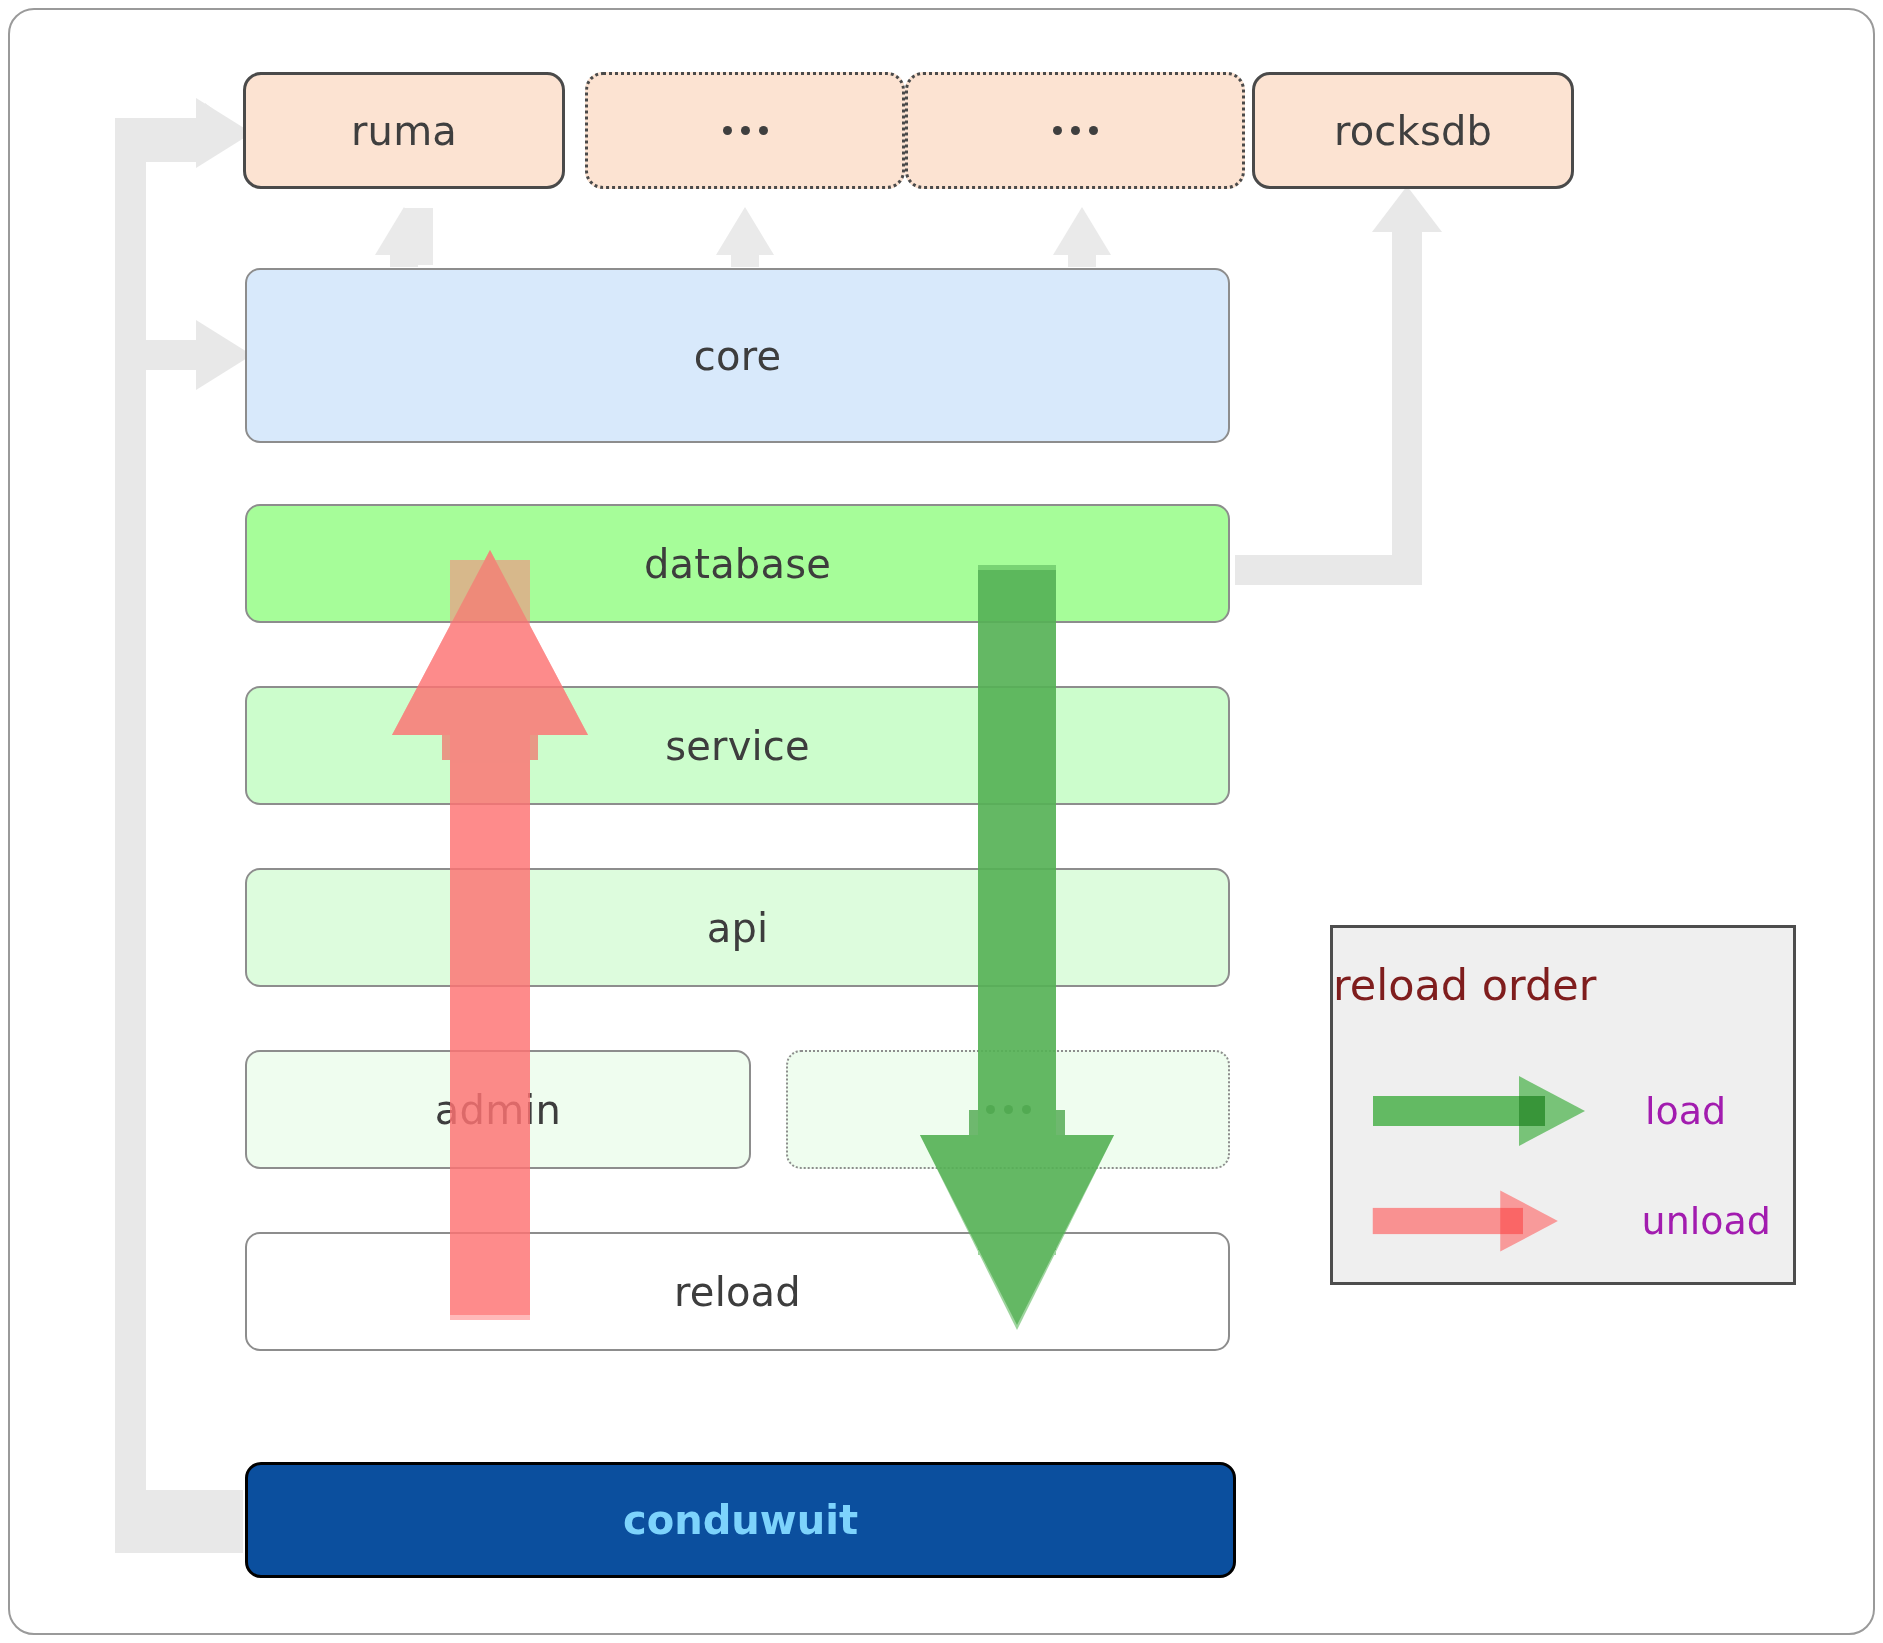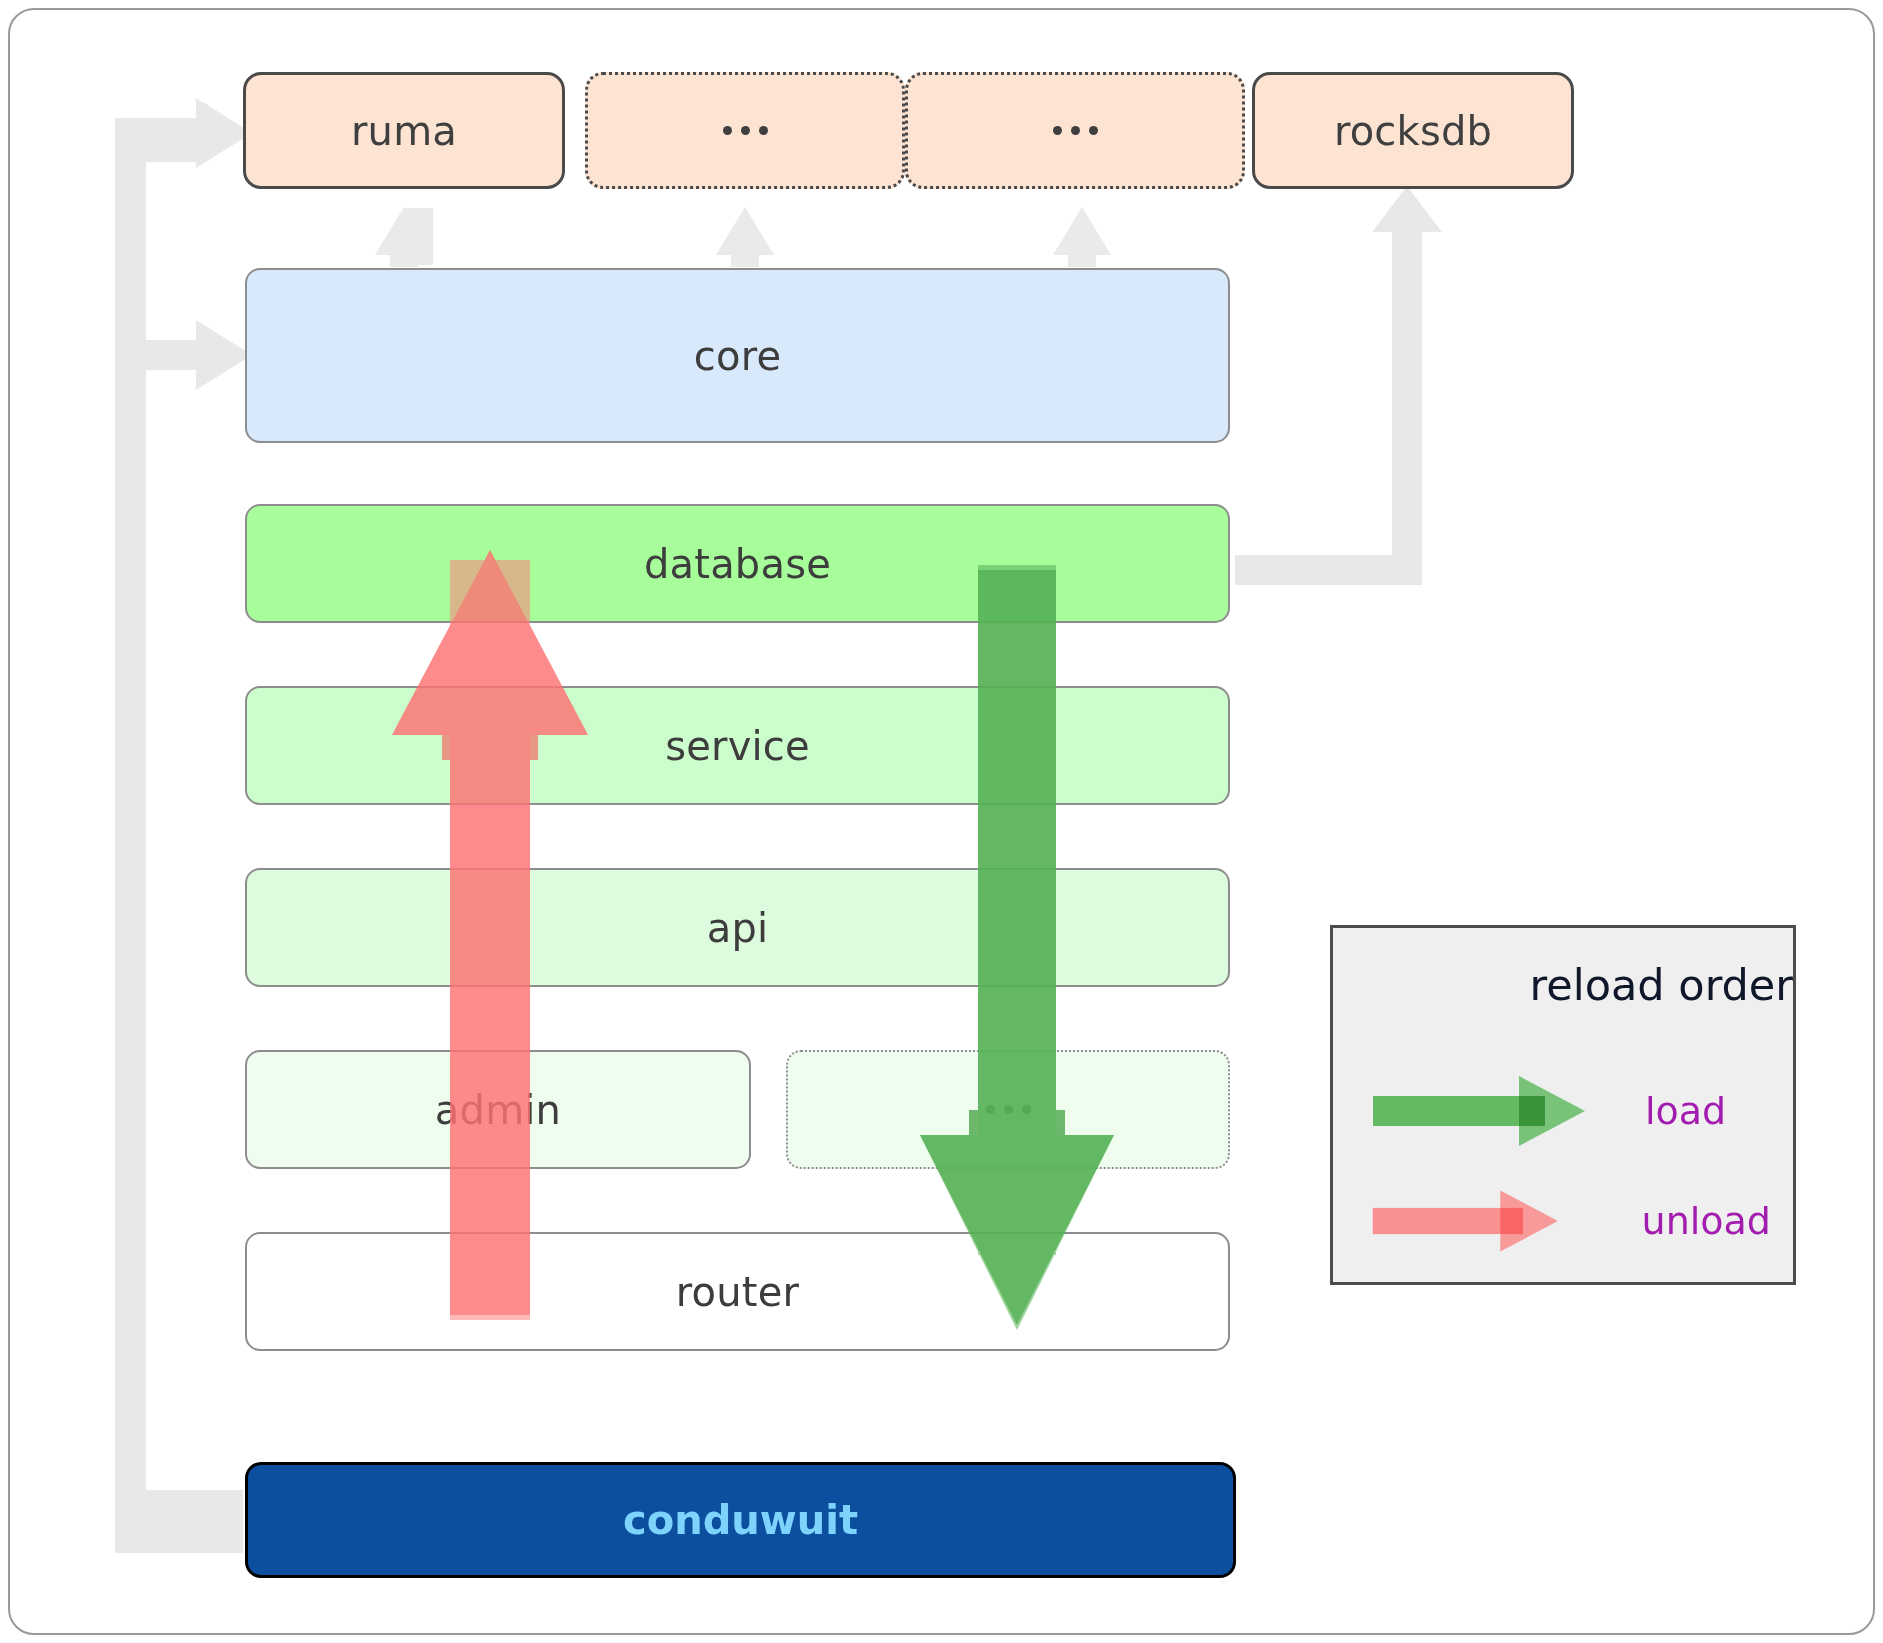--- a/index.html
+++ b/index.html
@@ -74,21 +74,21 @@
   }
 
   
   #legend{
     position:absolute;left:1330px;top:925px;width:466px;height:360px;
     background:#efefef;border:3px solid #4d4d4d;
     box-sizing:border-box;
   }
   #legend-title{
     position:absolute;left:0;top:32px;width:100%;
-    text-align:right;font-size:43px;color:#0f172a;
+    text-align:left;font-size:43px;color:#7f1d1d;
   }
   .legend-row{position:absolute;left:38px;width:400px;height:86px;display:flex;align-items:center;}
   #legend-row-load{top:140px;}
   #legend-row-unload{top:250px;gap:27px;}
   .legend-label{font-size:38px;color:#a21caf;margin-left:34px;}
 
   svg.overlay{position:absolute;left:0;top:0;width:1883px;height:1643px;pointer-events:none;}
 </style>
 </head>
 <body>
@@ -172,21 +172,21 @@
 
   <div class="node layer dotted" id="layer-dots">
     <span class="dots">
         <i></i>
         <i></i>
         <i></i>
       </span>
   </div>
 
   <div class="node layer" id="layer-router">
-    <span>router</span>
+    <span>reload</span>
   </div>
 
   <svg class="overlay" viewBox="0 0 1883 1643">
 
     <g opacity="0.62">
       <rect x="450" y="640" width="80" height="675" fill="#fa5b5b"></rect>
       <polygon points="392,735 490,550 588,735 538,735 538,760 442,760 442,735" fill="#fa5b5b"></polygon>
     </g>
     <g opacity="0.55">
       <rect x="450" y="560" width="80" height="760" fill="#ff8080"></rect>

